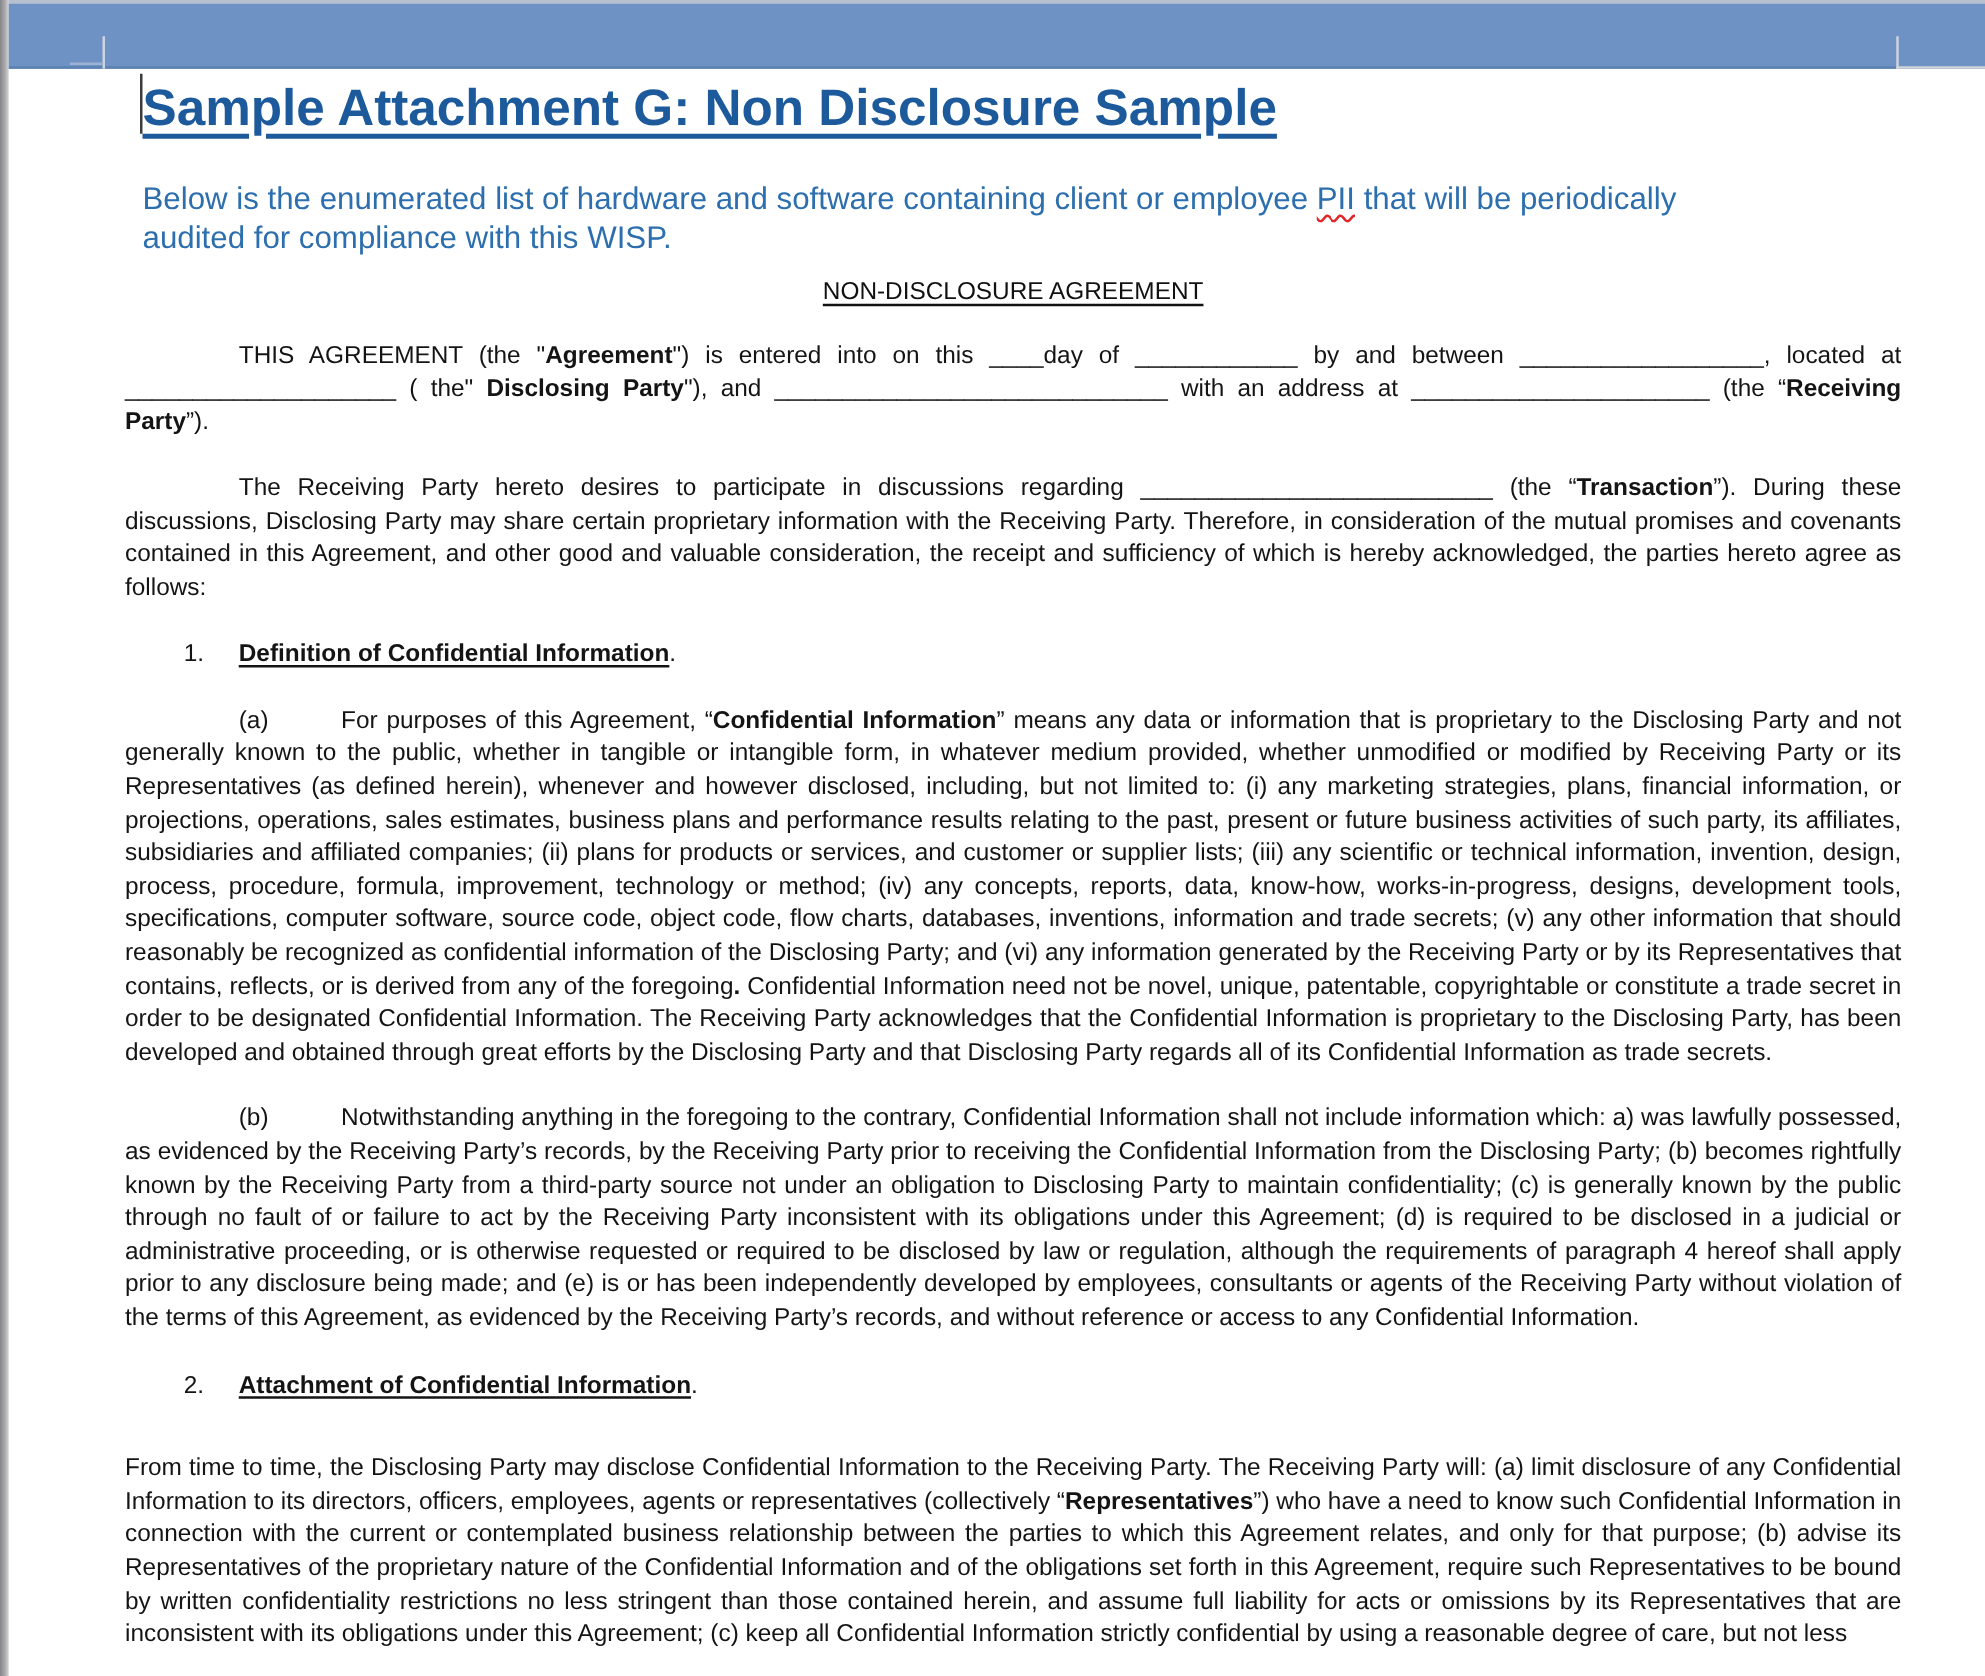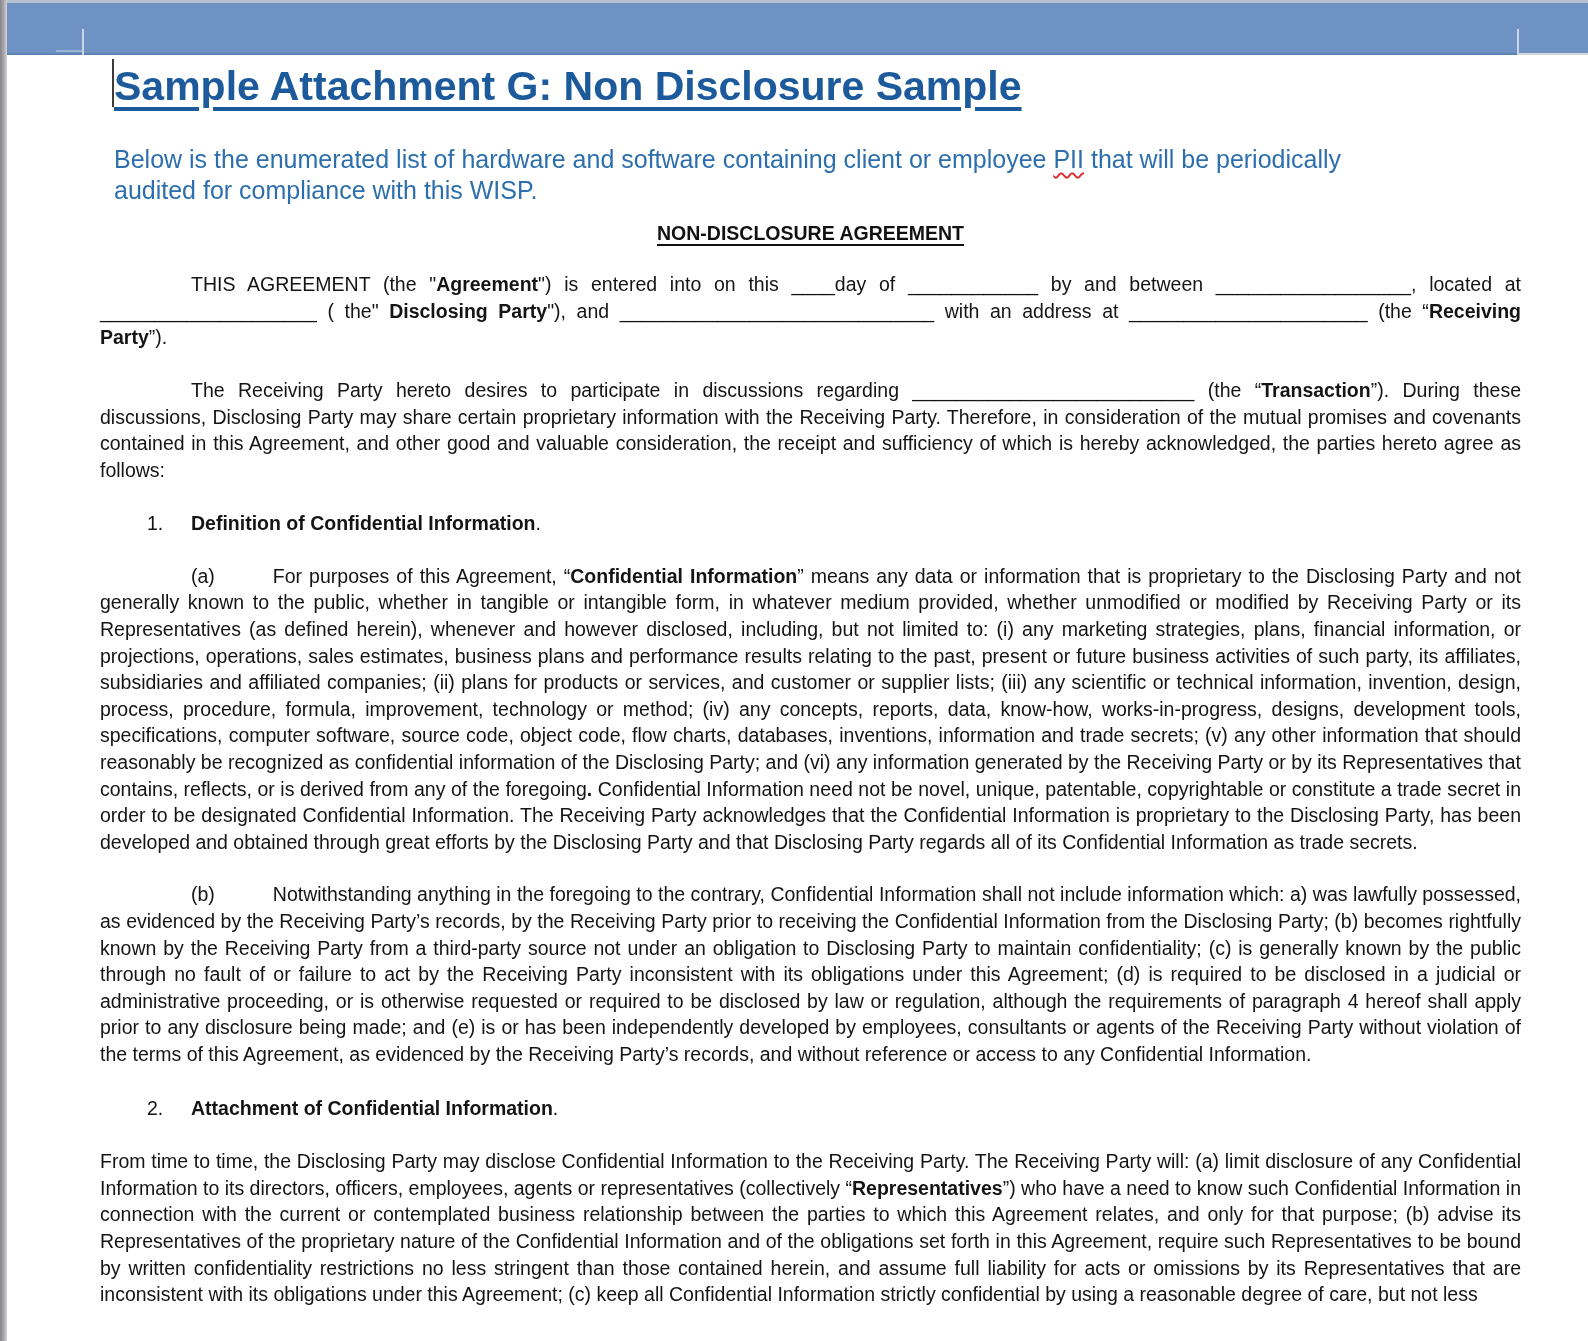--- a/index.html
+++ b/index.html
@@ -81,21 +81,21 @@
     text-decoration: underline wavy #e0262b;
     text-decoration-skip-ink: none;
     text-decoration-thickness: 2px;
     text-underline-offset: 4px;
   }
 
   .agreement-heading {
     margin: 16px 0 0 0;
     text-align: center;
     font-size: 19.5px;
-    font-weight: bold;
+    font-weight: normal;
     color: #111111;
     text-decoration: underline;
     text-decoration-thickness: 2px;
     text-underline-offset: 4px;
   }
 
   .body-p {
     margin: 26px 0 0 0;
     font-size: 19.5px;
     line-height: 26.6px;
@@ -107,26 +107,27 @@
 
   .section-heading {
     margin: 27px 0 0 47px;
     font-size: 19.5px;
     line-height: 26.6px;
     color: #141414;
   }
   .sec-num { display: inline-block; width: 44px; }
   .sec-title {
     font-weight: bold;
+    text-decoration: underline;
     text-decoration-thickness: 2px;
     text-underline-offset: 3px;
   }
   .sec-suffix { font-weight: normal; }
 
-  .last-p { margin-top: 27px; }
+  .last-p { margin-top: 40px; }
 </style>
 </head>
 <body>
 
 <div class="screen">
 
   <div class="left-edge"></div>
 
   <div class="top-bar">
     <div class="ruler-tick left"></div>

